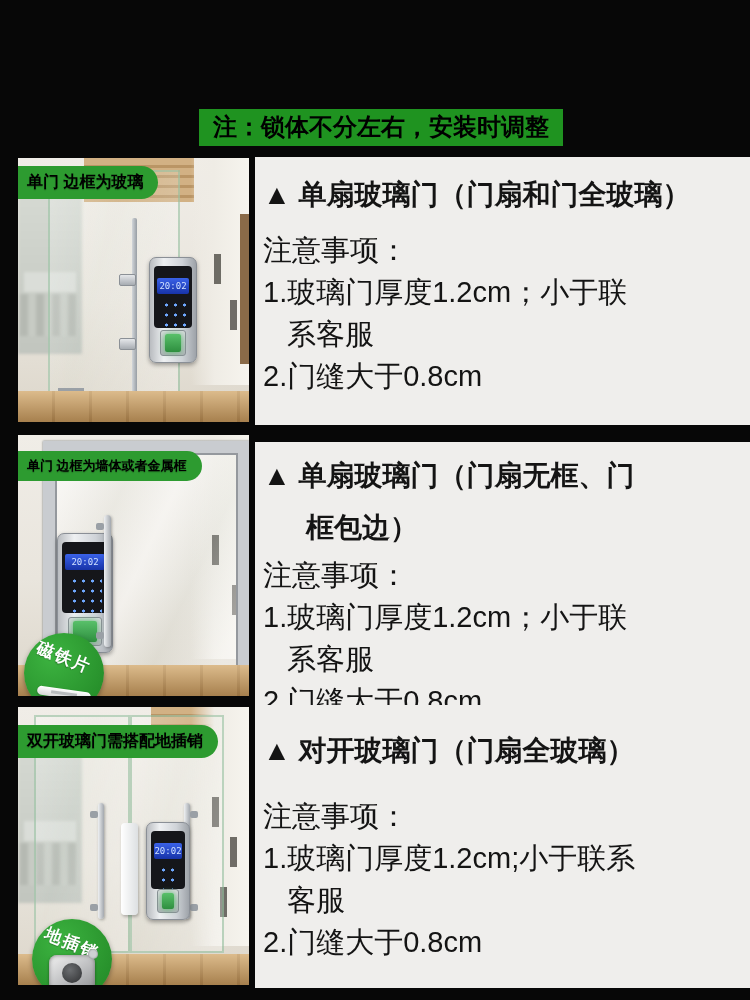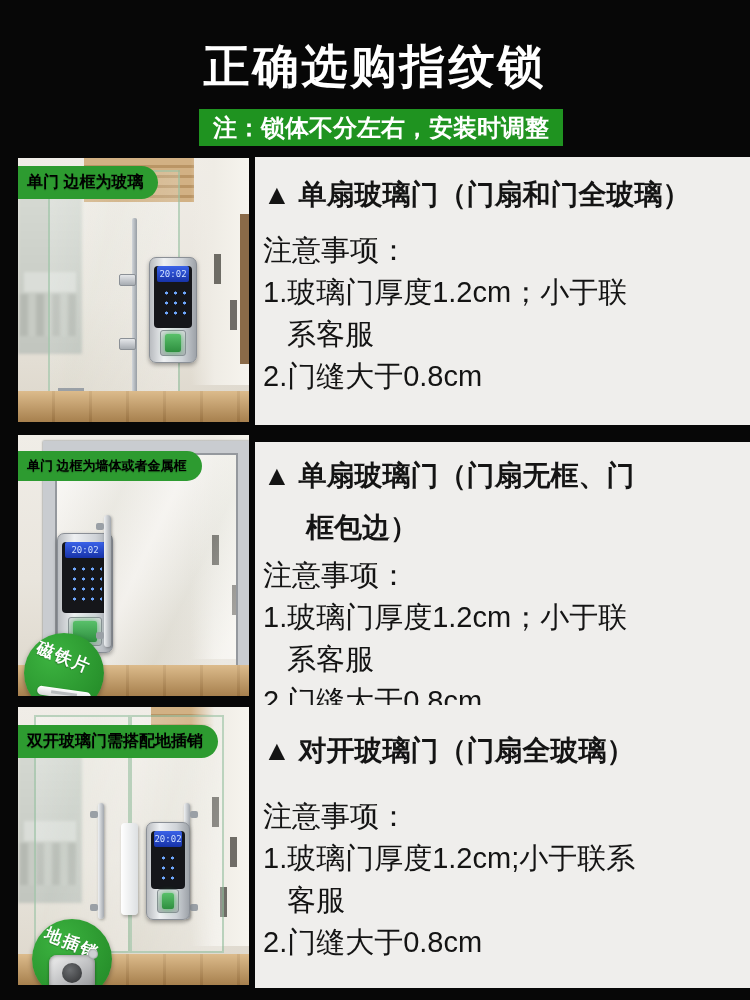--- a/index.html
+++ b/index.html
@@ -3,22 +3,22 @@
 <meta charset="utf-8">
 <style>
   html,body{margin:0;padding:0;background:#070707;}
   .stage{position:relative;width:750px;height:1000px;background:#070707;overflow:hidden;
          font-family:"Liberation Sans","DejaVu Sans",sans-serif;}
 
   
   .page-title{position:absolute;top:36px;left:0;width:750px;text-align:center;
     color:#ffffff;font-size:46px;font-weight:bold;letter-spacing:3px;}
   .note-banner{position:absolute;top:109px;left:199px;width:364px;height:37px;
-    background:#1f9320;color:#ffffff;font-size:24px;font-weight:bold;
-    text-align:center;line-height:37px;}
+    background:#1f9320;color:#000000;font-size:24px;font-weight:bold;
+    text-align:center;line-height:37px;font-family:Liberation Serif, serif;}
 
   
   .photo{position:absolute;left:18px;width:231px;overflow:hidden;
     background:linear-gradient(180deg,#f0ede7 0%,#e9e5dd 55%,#dcd6ca 100%);}
   .photo1{top:158px;height:264px;}
   .photo2{top:435px;height:261px;}
   .photo3{top:707px;height:278px;}
 
   .room{position:absolute;left:0;top:28px;width:64px;height:168px;
     background:linear-gradient(180deg,#d6dad3,#c1c5be);filter:blur(1.5px);}
@@ -64,21 +64,21 @@
   .vstrip{position:absolute;left:103px;top:116px;width:17px;height:92px;border-radius:4px;
     background:linear-gradient(90deg,#ffffff,#dde0e2);box-shadow:1px 2px 3px rgba(0,0,0,.25);}
 
   
   .lock{position:absolute;width:46px;height:104px;border-radius:7px;border:1px solid #8a8f96;
     background:linear-gradient(90deg,#b9bcc0,#eef0f2 30%,#cfd3d8 70%,#9ea3a9);
     box-shadow:0 2px 4px rgba(0,0,0,.35);}
   .lock-lg{width:54px;height:118px;}
   .lock-sm{width:42px;height:96px;}
   .lock-panel{position:absolute;left:4px;right:4px;top:8px;height:60%;background:#15161a;border-radius:4px;}
-  .lock-screen{margin:0 3px 0;height:16px;border-radius:2px;text-align:center;
+  .lock-screen{margin:12px 3px 0;height:16px;border-radius:2px;text-align:center;
     background:linear-gradient(180deg,#3a62e8,#1733a8);color:#cfe0ff;font-size:9px;line-height:16px;
     font-family:"DejaVu Sans Mono",monospace;}
   .lock-keypad{margin:4px 6px 0;height:55%;
     background-image:radial-gradient(circle,#6fa8ff 1.3px,rgba(0,0,0,0) 1.8px);
     background-size:9px 10px;background-position:2px 2px;}
   .lock-fp{position:absolute;left:10px;right:10px;bottom:6px;height:23%;border:1px solid #8a8f96;border-radius:3px;
     background:linear-gradient(180deg,#d8dadd,#aeb2b7);}
   .lock-fp::after{content:"";position:absolute;left:4px;right:4px;top:3px;bottom:3px;border-radius:2px;
     background:linear-gradient(180deg,#59c06a,#2e8f3f);box-shadow:0 0 6px #52c268;}
   .lock1{left:131px;top:99px;}
@@ -128,21 +128,20 @@
   .panel2 .notes{margin-top:6px;}
   .panel3 .notes{margin-top:24px;}
   .n-line{white-space:nowrap;}
   .n-cont{margin-left:24px;}
 </style>
 </head>
 <body>
 
 <div class="stage">
 
-  <div class="page-title">正确选购指纹锁</div>
   <div class="note-banner">注：锁体不分左右，安装时调整</div>
 
   <div class="photo photo1">
     <div class="room"></div>
     <div class="slats slats1"></div>
     <div class="hall">
       <div class="slit" style="right:28px;top:96px;"></div>
       <div class="slit" style="right:12px;top:142px;"></div>
     </div>
     <div class="browndoor"></div>

